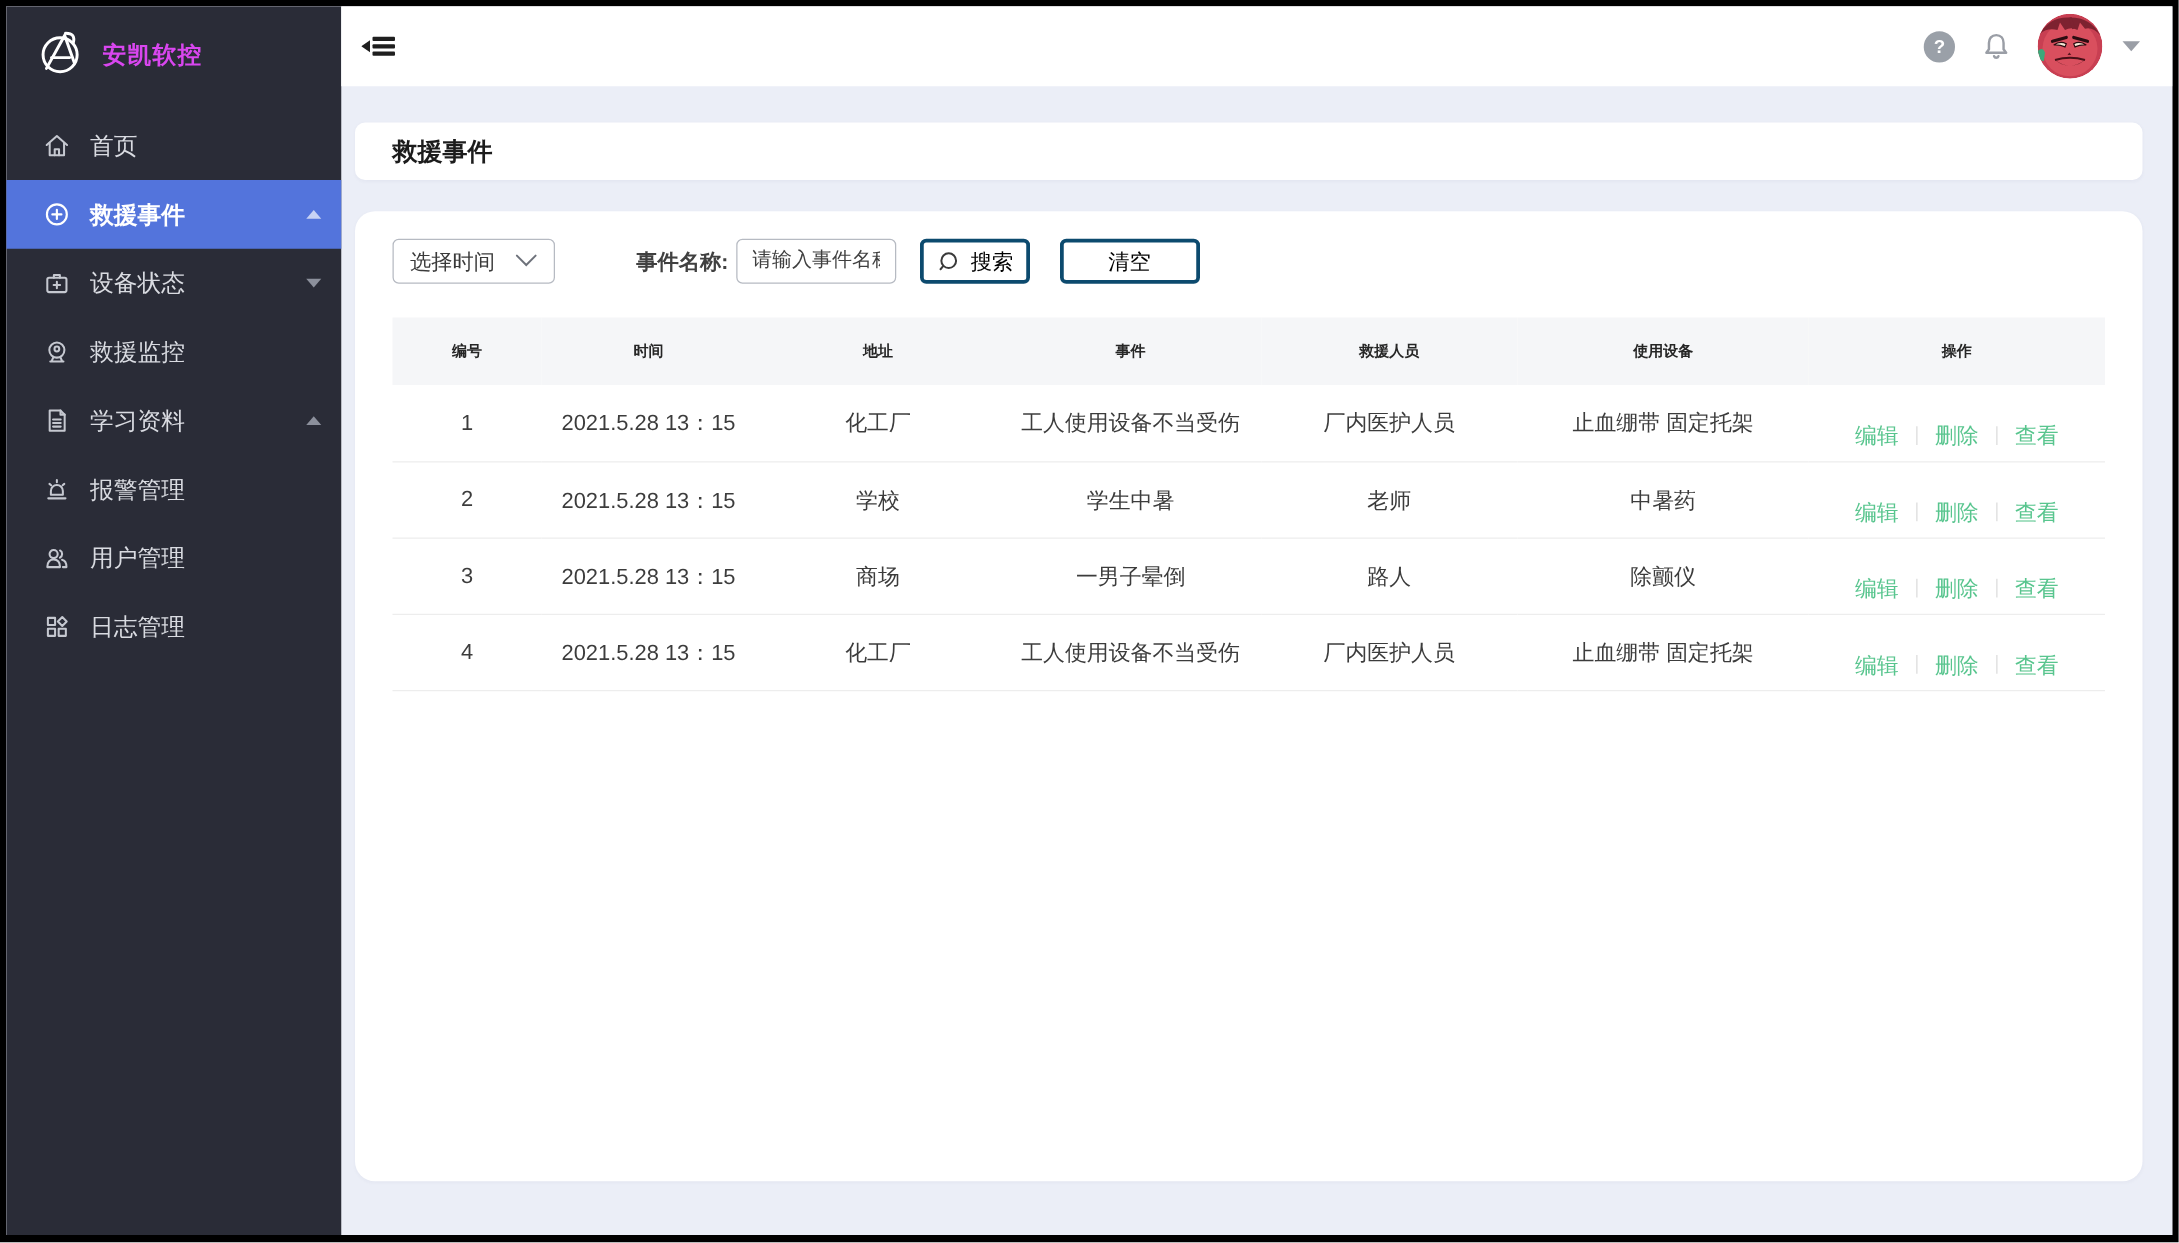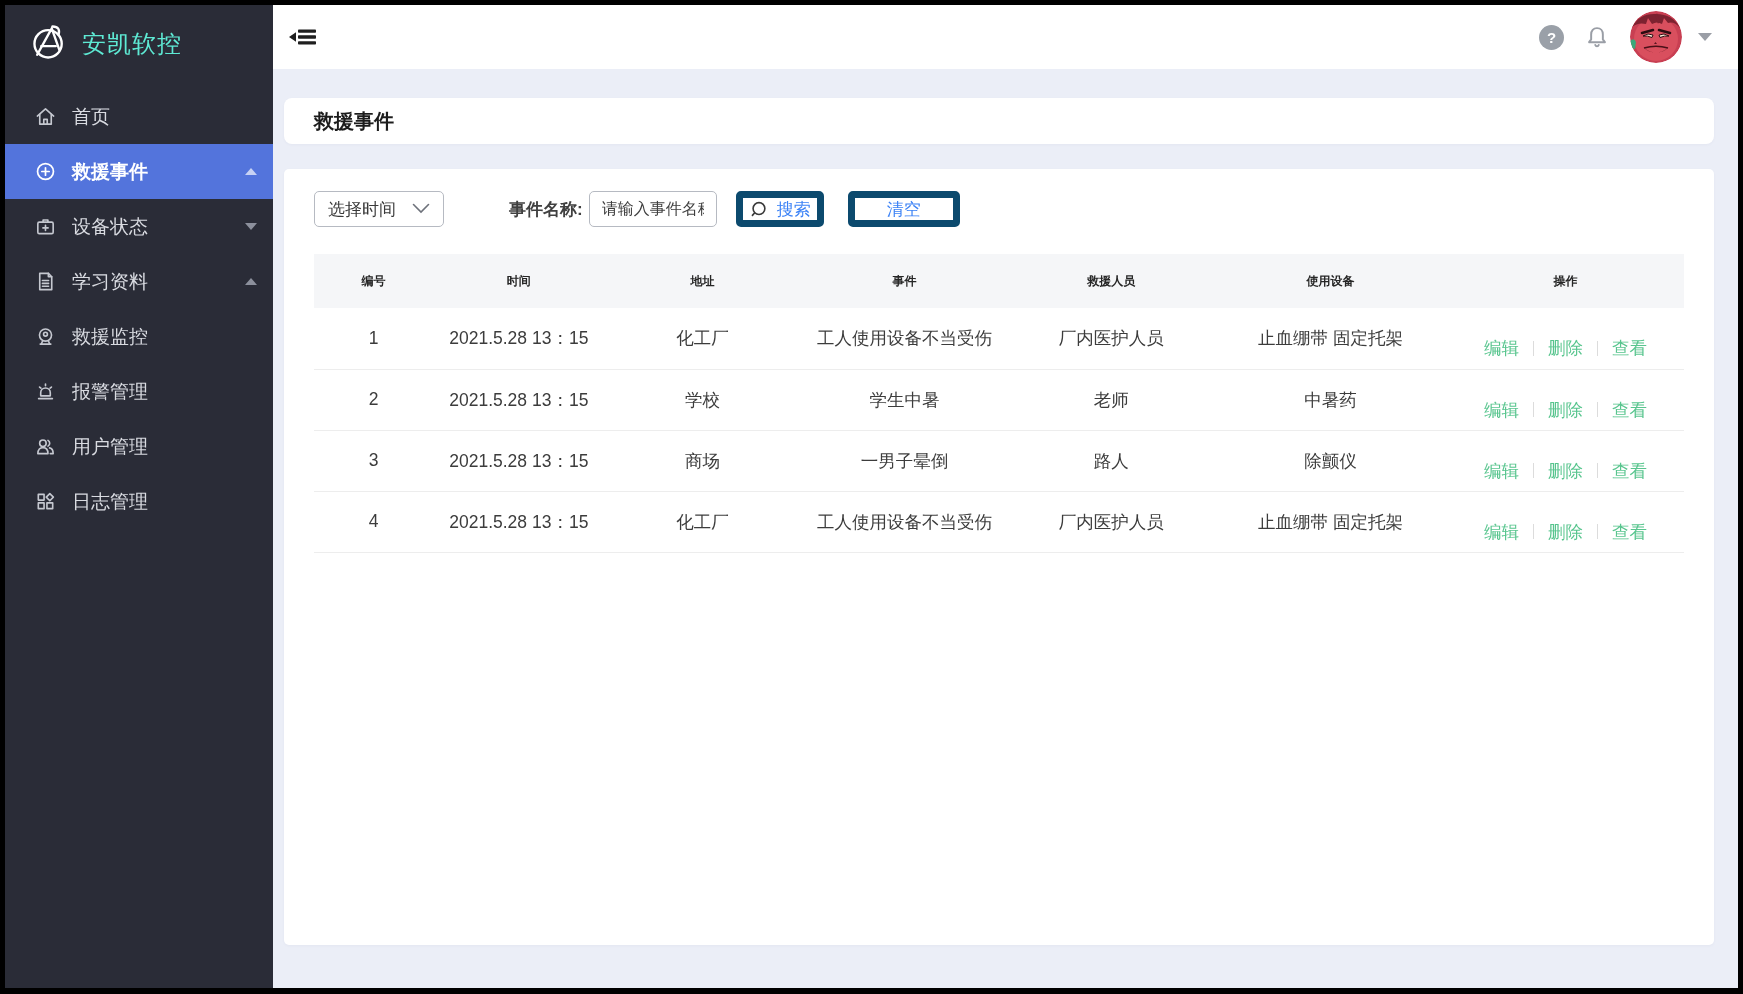--- a/index.html
+++ b/index.html
@@ -4,21 +4,21 @@
 <style>
   * { margin:0; padding:0; box-sizing:border-box; }
   html,body { width:1743px; height:994px; }
   body { font-family:"Liberation Sans", sans-serif; }
   .frame { width:1743px; height:994px; border:5px solid #000; border-bottom-width:6px;
            display:flex; background:#ebeef7; overflow:hidden; }
 
   
   .sidebar { width:268px; flex-shrink:0; background:#2a2c37; color:#e6e7ec; display:flex; flex-direction:column; }
   .logo-row { height:78px; display:flex; align-items:center; padding-left:24px; gap:13px; }
-  .brand { font-size:24px; font-weight:normal; color:#5eead4; letter-spacing:1px; }
+  .brand { font-size:19px; font-weight:bold; color:#d946ef; letter-spacing:1px; }
   .nav { padding-top:6px; display:flex; flex-direction:column; }
   .nav-item { height:55px; display:flex; align-items:center; padding:0 16px 0 28px; gap:15px;
               font-size:19px; color:#d9dbe1; cursor:pointer; }
   .nav-item .icon { width:24px; height:24px; display:flex; align-items:center; justify-content:center; }
   .nav-item.active { background:#5374dc; color:#ffffff; font-weight:bold; }
   .arrow { margin-left:auto; width:0; height:0; border-left:6px solid transparent; border-right:6px solid transparent; }
   .arrow.up   { border-bottom:7px solid #8c909c; }
   .arrow.down { border-top:7px solid #8c909c; }
   .nav-item.active .arrow.up { border-bottom-color:#c7d2f4; }
 
@@ -32,34 +32,34 @@
   .bell { width:26px; height:26px; cursor:pointer; display:flex; align-items:center; justify-content:center; }
   .avatar { width:52px; height:52px; border-radius:50%; overflow:hidden; cursor:pointer; flex-shrink:0; }
   .caret-down { width:0; height:0; border-left:7px solid transparent; border-right:7px solid transparent;
                 border-top:8px solid #9a9ea6; margin-left:-4px; cursor:pointer; }
 
   
   .content { flex:1; display:flex; flex-direction:column; padding:29px 24px 43px 11px; min-height:0; }
   .title-card { background:#fff; border-radius:8px; height:46px; display:flex; align-items:center;
                 padding-left:30px; font-size:20px; font-weight:bold; color:#1c1c1c;
                 box-shadow:0 1px 3px rgba(40,50,90,0.04); flex-shrink:0; }
-  .main-card { background:#fff; border-radius:5px; margin-top:25px; flex:1;
+  .main-card { background:#fff; border-radius:16px; margin-top:25px; flex:1;
                padding:22px 30px 0 30px; box-shadow:0 1px 3px rgba(40,50,90,0.04); }
 
   
   .filter-bar { display:flex; align-items:center; height:36px; }
   .select-box { width:130px; height:36px; border:1px solid #b6bac2; border-radius:5px; background:#fff;
                 display:flex; align-items:center; justify-content:space-between; padding:0 13px;
                 font-size:17px; color:#3a3a3a; cursor:pointer; }
   .field-label { margin-left:65px; font-size:17px; font-weight:bold; color:#404040; }
   .text-input { margin-left:6px; width:128px; height:36px; border:1px solid #b6bac2; border-radius:5px;
                 padding:0 12px; font-size:16px; color:#333; font-family:"Liberation Sans",sans-serif; }
   .text-input::placeholder { color:#3f3f3f; opacity:1; }
-  .btn { height:36px; border:7px solid #0c4a6e; border-radius:5px; background:#fff; cursor:pointer;
-         display:flex; align-items:center; justify-content:center; gap:9px; font-size:17px; color:#3b82f6;
+  .btn { height:36px; border:3px solid #0c4a6e; border-radius:5px; background:#fff; cursor:pointer;
+         display:flex; align-items:center; justify-content:center; gap:9px; font-size:17px; color:#000000;
          font-family:"Liberation Sans",sans-serif; }
   .btn-search { margin-left:19px; width:88px; }
   .btn-clear { margin-left:24px; width:112px; }
 
   
   table.events { width:100%; border-collapse:collapse; margin-top:27px; table-layout:fixed; }
   table.events th { background:#f5f6f8; height:54px; font-size:12px; font-weight:bold; color:#262626; text-align:center; }
   table.events td { height:61px; font-size:17.5px; color:#3c3c3c; text-align:center; border-bottom:1px solid #ededed; }
   col.c-id{width:8.7%} col.c-time{width:12.5%} col.c-addr{width:14.3%} col.c-event{width:15.2%}
   col.c-rescuer{width:15%} col.c-equip{width:17%} col.c-ops{width:17.3%}
@@ -115,39 +115,39 @@
               <path d="M9.5 7.5 V5.2 h5 V7.5"></path>
             <path d="M12 10.8 v5.4 M9.3 13.5 h5.4"></path>
           </svg>
         </span>
         <span>设备状态</span>
         <span class="arrow down"></span>
       </div>
 
       <div class="nav-item">
         <span class="icon">
+          <svg width="23" height="23" viewBox="0 0 24 24" fill="none" stroke="#c5c8d0" stroke-width="1.7" stroke-linecap="round">
+            <circle cx="12" cy="10.5" r="6.3"></circle>
+              <circle cx="12" cy="9.6" r="2"></circle>
+            <path d="M9.2 16.2 L7.6 19.8 M14.8 16.2 L16.4 19.8 M6.5 20 H17.5"></path>
+          </svg>
+        </span>
+        <span>救援监控</span>
+      </div>
+
+      <div class="nav-item">
+        <span class="icon">
           <svg width="23" height="23" viewBox="0 0 24 24" fill="none" stroke="#c5c8d0" stroke-width="1.7" stroke-linejoin="round" stroke-linecap="round">
             <path d="M6 3.5 H15 L18.5 7 V20.5 H6 Z"></path>
               <path d="M15 3.5 V7 H18.5"></path>
             <path d="M8.8 11 h6.4 M8.8 14 h6.4 M8.8 17 h6.4"></path>
           </svg>
         </span>
         <span>学习资料</span>
         <span class="arrow up"></span>
-      </div>
-
-      <div class="nav-item">
-        <span class="icon">
-          <svg width="23" height="23" viewBox="0 0 24 24" fill="none" stroke="#c5c8d0" stroke-width="1.7" stroke-linecap="round">
-            <circle cx="12" cy="10.5" r="6.3"></circle>
-              <circle cx="12" cy="9.6" r="2"></circle>
-            <path d="M9.2 16.2 L7.6 19.8 M14.8 16.2 L16.4 19.8 M6.5 20 H17.5"></path>
-          </svg>
-        </span>
-        <span>救援监控</span>
       </div>
 
       <div class="nav-item">
         <span class="icon">
           <svg width="23" height="23" viewBox="0 0 24 24" fill="none" stroke="#c5c8d0" stroke-width="1.7" stroke-linejoin="round" stroke-linecap="round">
             <path d="M7 16.5 v-3.2 a5 5 0 0 1 10 0 v3.2 Z"></path>
               <path d="M4.8 19.5 H19.2"></path>
             <path d="M12 4.2 V6 M5.8 7.4 L7.2 8.6 M18.2 7.4 L16.8 8.6"></path>
           </svg>
         </span>

